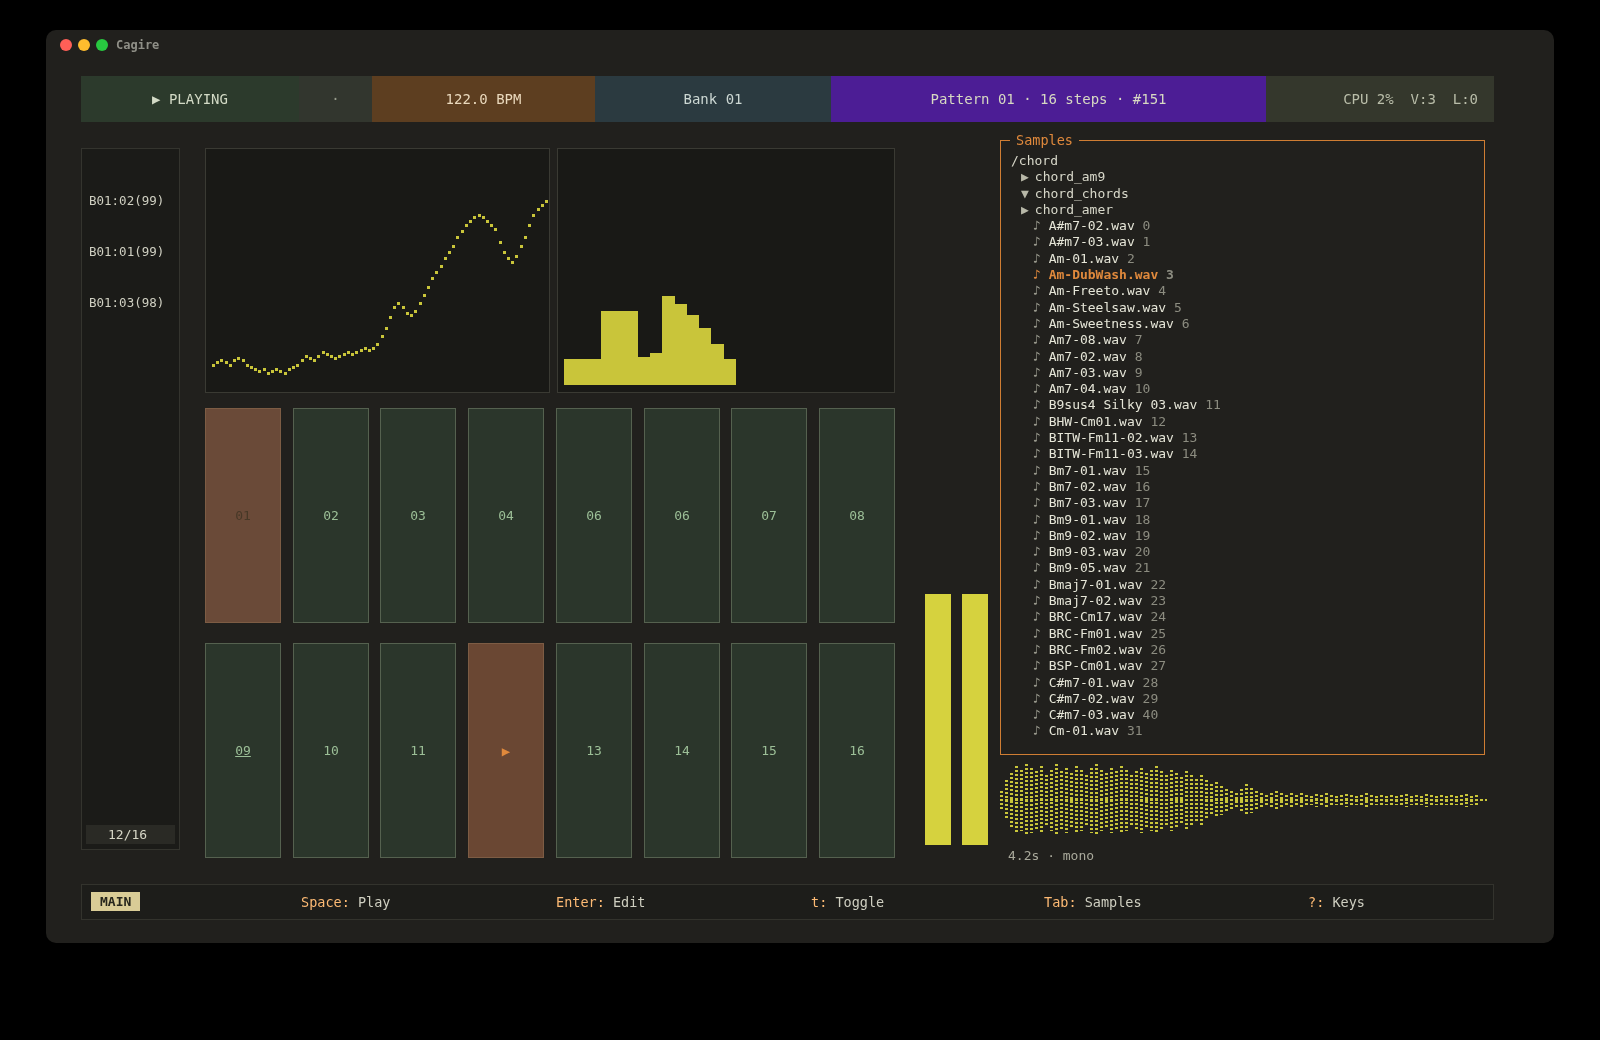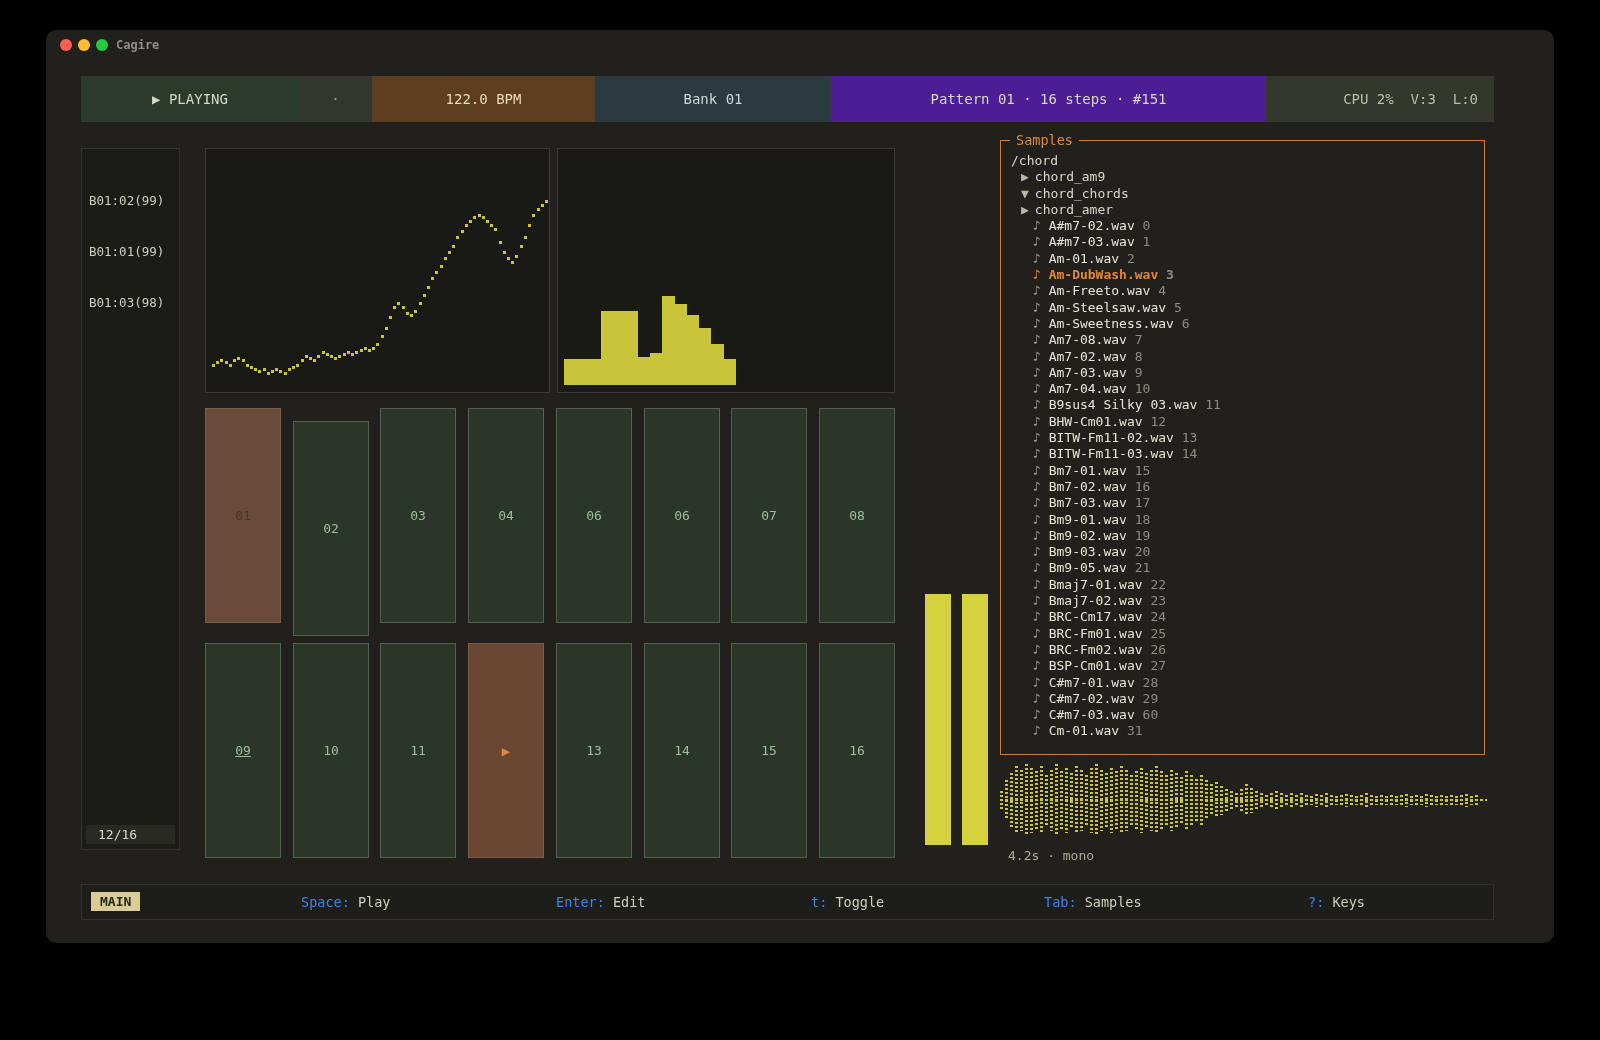--- a/index.html
+++ b/index.html
@@ -25,21 +25,21 @@
   .seg-bpm     { width:223px; background:#5d3e20; color:#ead9bd; }
   .seg-bank    { width:236px; background:#2b3a40; color:#ccd7d3; }
   .seg-pattern { width:435px; background:#4c1d95; color:#d7d9c2; }
   .seg-cpu     { width:228px; background:#34372c; color:#b9bda9; justify-content:flex-end; padding-right:16px; }
 
   
   .sidebar { position:absolute; left:35px; top:118px; width:99px; height:702px;
     background:#1b1b18; border:1px solid #34342e; }
   .voices { padding:9px 7px; font-size:12.5px; line-height:17px; color:#d0d0c2; white-space:pre; }
   .counter { position:absolute; left:4px; right:4px; bottom:5px; background:#2a2a25;
-    color:#d6d6c6; font-size:13px; padding:2px 12px; }
+    color:#d6d6c6; font-size:13px; padding:2px 22px; }
 
   
   .panel { position:absolute; background:#191916; border:1px solid #3a3a33; }
   .chart-scatter { left:159px; top:118px; width:345px; height:245px; }
   .chart-hist    { left:511px; top:118px; width:338px; height:245px; }
   .dot { position:absolute; width:3px; height:3px; background:#c9c53a; }
   .histbars { position:absolute; left:6px; bottom:7px; width:172px; height:92px;
     display:flex; align-items:flex-end; }
   .histbars .hbar { flex:1; background:#c9c53a; }
 
@@ -78,21 +78,21 @@
   .wavecols .wcol { width:3px; margin-right:2px; flex:none;
     background:repeating-linear-gradient(to bottom,#c9c53a 0 2px,transparent 2px 4px); }
   .waveinfo { position:absolute; left:962px; top:818px; font-size:13px; color:#a9a99b; }
 
   
   .footer { position:absolute; left:35px; top:854px; width:1413px; height:36px;
     background:#1d1d1a; border:1px solid #33332d; }
   .mode-badge { position:absolute; left:9px; top:7px; background:#d9cc96; color:#26261c;
     font-weight:bold; font-size:13px; padding:2px 9px; }
   .shortcut { position:absolute; top:0; height:34px; line-height:34px; font-size:13.5px; }
-  .shortcut .k { color:#3b82f6; }
+  .shortcut .k { color:#fdba74; }
   .shortcut .a { color:#cfcfc1; }
   .sc-0 { left:219px; } .sc-1 { left:474px; } .sc-2 { left:729px; }
   .sc-3 { left:962px; } .sc-4 { left:1226px; }
 </style>
 </head>
 <body>
 
 <div class="window">
 
   <div class="titlebar">
@@ -216,21 +216,21 @@
         <div class="hbar" style="height: 81px;"></div>
         <div class="hbar" style="height: 70px;"></div>
         <div class="hbar" style="height: 57px;"></div>
         <div class="hbar" style="height: 41px;"></div>
         <div class="hbar" style="height: 26px;"></div>
       </div>
   </div>
 
   <div class="pads">
       <div class="pad accent" style="left: 0px; top: 0px;">01</div>
-      <div class="pad" style="left: 88px; top: 0px; margin-top: 13px;">02</div>
+      <div class="pad" style="left: 88px; top: 0px;">02</div>
       <div class="pad" style="left: 175px; top: 0px;">03</div>
       <div class="pad" style="left: 263px; top: 0px;">04</div>
       <div class="pad" style="left: 351px; top: 0px;">06</div>
       <div class="pad" style="left: 439px; top: 0px;">06</div>
       <div class="pad" style="left: 526px; top: 0px;">07</div>
       <div class="pad" style="left: 614px; top: 0px;">08</div>
       <div class="pad" style="left: 0px; top: 235px; text-decoration: underline;">09</div>
       <div class="pad" style="left: 88px; top: 235px;">10</div>
       <div class="pad" style="left: 175px; top: 235px;">11</div>
       <div class="pad playing" style="left: 263px; top: 235px;">▶</div>
@@ -276,21 +276,21 @@
           <div class="tree-file"><span class="note">♪ </span><span>Bm9-03.wav </span><span class="idx">20</span></div>
           <div class="tree-file"><span class="note">♪ </span><span>Bm9-05.wav </span><span class="idx">21</span></div>
           <div class="tree-file"><span class="note">♪ </span><span>Bmaj7-01.wav </span><span class="idx">22</span></div>
           <div class="tree-file"><span class="note">♪ </span><span>Bmaj7-02.wav </span><span class="idx">23</span></div>
           <div class="tree-file"><span class="note">♪ </span><span>BRC-Cm17.wav </span><span class="idx">24</span></div>
           <div class="tree-file"><span class="note">♪ </span><span>BRC-Fm01.wav </span><span class="idx">25</span></div>
           <div class="tree-file"><span class="note">♪ </span><span>BRC-Fm02.wav </span><span class="idx">26</span></div>
           <div class="tree-file"><span class="note">♪ </span><span>BSP-Cm01.wav </span><span class="idx">27</span></div>
           <div class="tree-file"><span class="note">♪ </span><span>C#m7-01.wav </span><span class="idx">28</span></div>
           <div class="tree-file"><span class="note">♪ </span><span>C#m7-02.wav </span><span class="idx">29</span></div>
-          <div class="tree-file"><span class="note">♪ </span><span>C#m7-03.wav </span><span class="idx">60</span></div>
+          <div class="tree-file"><span class="note">♪ </span><span>C#m7-03.wav </span><span class="idx">40</span></div>
           <div class="tree-file"><span class="note">♪ </span><span>Cm-01.wav </span><span class="idx">31</span></div>
         </div>
     </div>
   </div>
 
   <div class="waveform">
     <div class="waveline"></div>
     <div class="wavecols">
         <div class="wcol" style="height: 18px;"></div>
         <div class="wcol" style="height: 40px;"></div>

